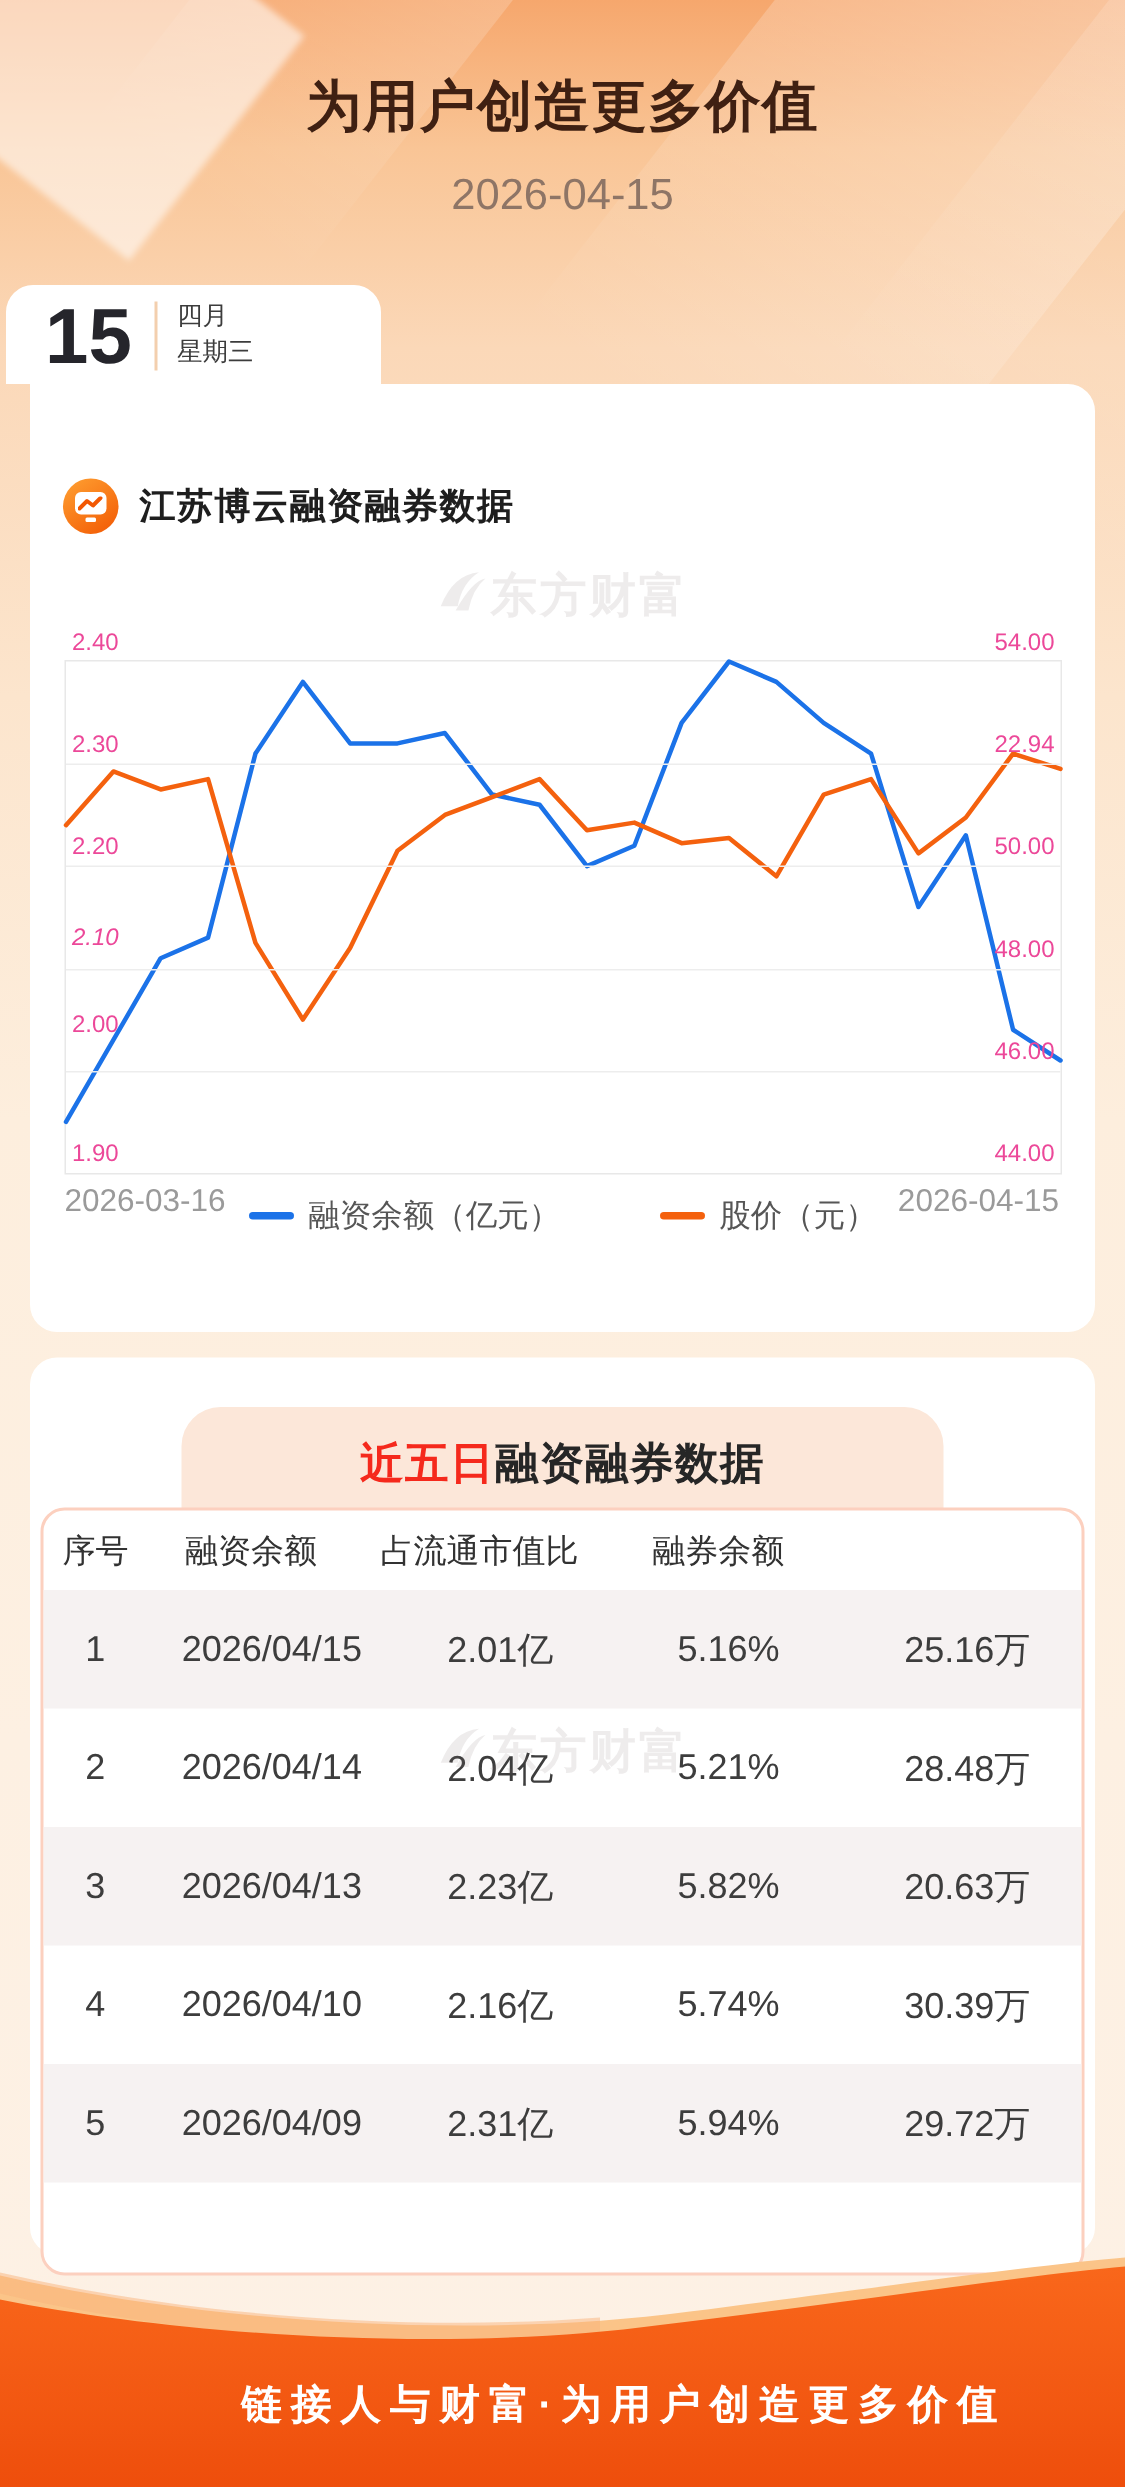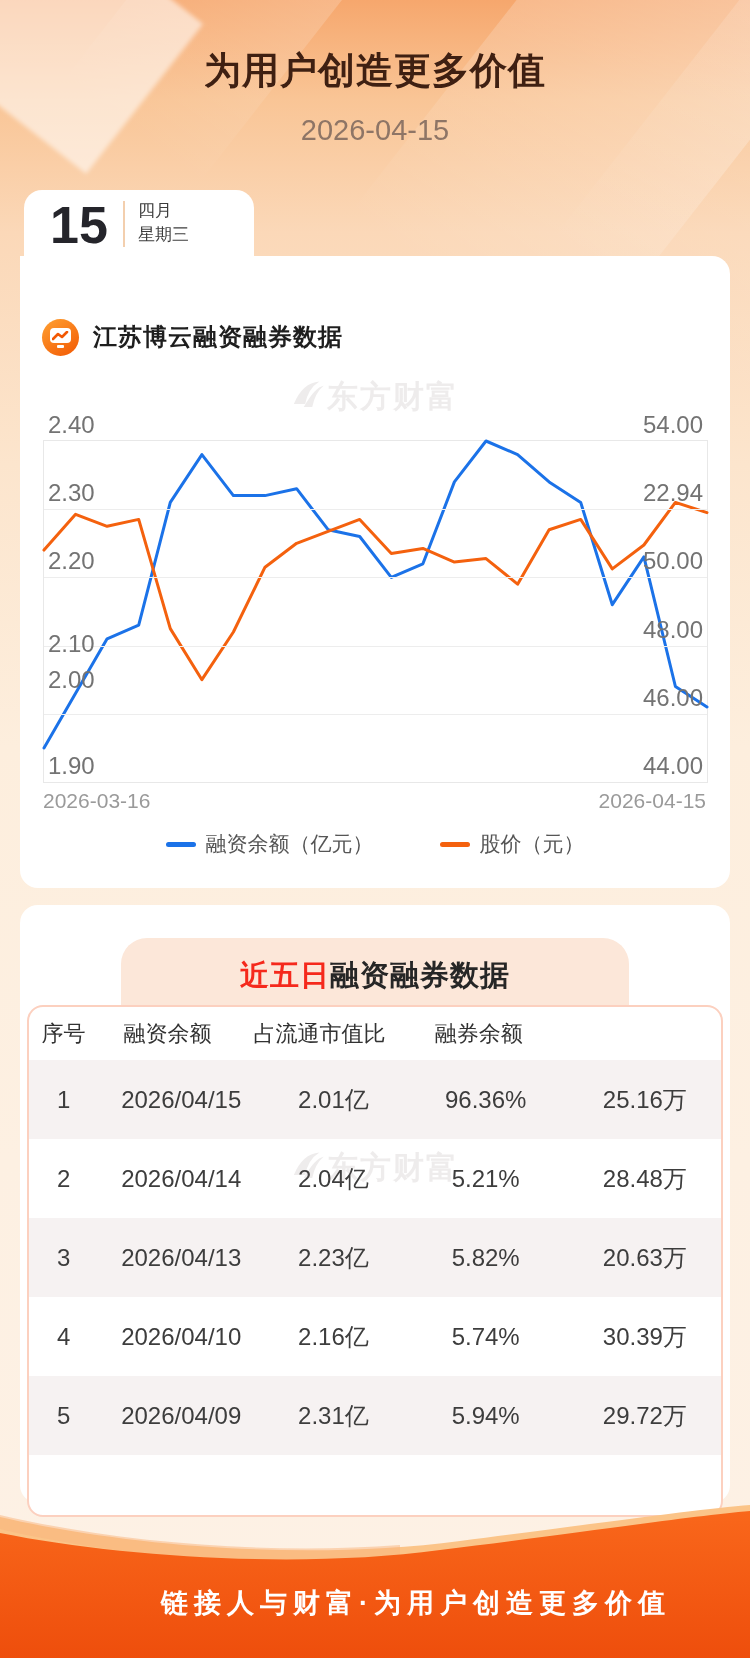--- a/index.html
+++ b/index.html
@@ -16,22 +16,22 @@
   .ray-c{width:240px;height:190px;top:-70px;left:-70px;transform:rotate(38deg);
     background:rgba(255,255,255,.55);filter:blur(2px);}
   .ray-d{width:300px;height:700px;top:-120px;left:600px;transform:rotate(38deg);
     background:linear-gradient(180deg,rgba(255,255,255,.22),rgba(255,255,255,0) 70%);}
 
   .page-title{position:absolute;top:46px;left:0;width:100%;text-align:center;
     font-size:37px;font-weight:bold;color:#3f2012;letter-spacing:1px;}
   .page-date{position:absolute;top:114px;left:0;width:100%;text-align:center;
     font-size:29px;color:#8e7566;}
 
-  .calendar-card{position:absolute;left:24px;top:190px;width:230px;height:66px;
-    background:#ffffff;border-radius:18px 18px 0 0;}
+  .calendar-card{position:absolute;left:4px;top:190px;width:230px;height:66px;
+    background:#ffffff;border-radius:18px 18px 0 0;padding-left:20px;}
   .cal-day{position:absolute;left:26px;top:0;height:66px;line-height:70px;
     font-size:52px;font-weight:bold;color:#25252b;}
   .cal-div{position:absolute;left:99px;top:11px;width:2px;height:46px;background:#f3cfae;}
   .cal-labels{position:absolute;left:114px;top:9px;font-size:17px;color:#3c3c3c;line-height:24px;}
 
   .main-card{position:absolute;left:20px;top:256px;width:710px;height:632px;
     background:#ffffff;border-radius:0 18px 18px 18px;}
   .section-head{position:absolute;left:22px;top:62px;height:38px;display:flex;align-items:center;}
   .sec-icon{width:37px;height:37px;border-radius:50%;
     background:linear-gradient(145deg,#ffa132,#f25803);position:relative;flex:0 0 auto;}
@@ -41,30 +41,30 @@
   .sec-title{margin-left:14px;font-size:24px;font-weight:bold;color:#1e1e1e;letter-spacing:1px;}
 
   .watermark{position:absolute;display:flex;align-items:center;gap:2px;
     color:rgba(120,110,105,.13);font-size:31px;font-weight:bold;letter-spacing:2px;}
   .wm-chart{top:120px;left:50%;transform:translateX(-50%);}
   .wm-table{top:242px;left:50%;transform:translateX(-50%);}
 
   .plot{position:absolute;left:23px;top:184px;width:663px;height:341px;
     border:1px solid #e8e8e8;box-sizing:content-box;}
   .gridline{position:absolute;left:0;width:100%;height:1px;background:#ededed;}
-  .tick{position:absolute;font-size:24px;color:#737373;line-height:1;}
+  .tick{position:absolute;font-size:16px;color:#ec4899;line-height:1;}
   .tick-l{left:4px;}
   .tick-r{right:4px;}
   .plot svg{position:absolute;left:0;top:0;overflow:visible;}
 
   .x-label{position:absolute;top:533px;font-size:21px;color:#9a9a9a;}
   .x-label-left{left:23px;}
   .x-label-right{right:24px;}
 
-  .legend{position:absolute;top:574px;left:0;width:100%;display:flex;justify-content:center;align-items:center;}
+  .legend{position:absolute;top:540px;left:0;width:100%;display:flex;justify-content:center;align-items:center;}
   .legend-dash{width:30px;height:5px;border-radius:3px;flex:0 0 auto;}
   .legend-label{font-size:21px;color:#565656;margin-left:10px;}
   .legend-item{display:flex;align-items:center;}
   .legend-item + .legend-item{margin-left:66px;}
 
   .second-card{position:absolute;left:20px;top:905px;width:710px;height:598px;
     background:#ffffff;border-radius:18px;}
   .banner{position:absolute;left:101px;top:33px;width:508px;height:80px;
     background:#fce7d9;border-radius:26px 26px 0 0;}
   .banner-title{position:absolute;top:18px;left:0;width:100%;text-align:center;
@@ -133,21 +133,21 @@
       </svg>
   <div class="tick tick-l" style="bottom: 345px;">2.40</div>
       <div class="tick tick-r" style="bottom: 345px;">54.00</div>
       <div class="gridline" style="top: 68.2px;"></div>
       <div class="tick tick-l" style="bottom: 276.8px;">2.30</div>
       <div class="tick tick-r" style="bottom: 276.8px;">22.94</div>
       <div class="gridline" style="top: 136.4px;"></div>
       <div class="tick tick-l" style="bottom: 208.6px;">2.20</div>
       <div class="tick tick-r" style="bottom: 208.6px;">50.00</div>
       <div class="gridline" style="top: 204.6px;"></div>
-      <div class="tick tick-l" style="bottom: 126px;">2.10</div>
+      <div class="tick tick-l" style="bottom: 148px; font-style: italic;">2.10</div>
       <div class="tick tick-r" style="bottom: 140.4px;">48.00</div>
       <div class="gridline" style="top: 272.8px;"></div>
       <div class="tick tick-l" style="bottom: 90px; text-align: center;">2.00</div>
       <div class="tick tick-r" style="bottom: 72.2px;">46.00</div>
       <div class="tick tick-l" style="bottom: 4px;">1.90</div>
       <div class="tick tick-r" style="bottom: 4px;">44.00</div>
     </div>
 
   <div class="x-label x-label-left">2026-03-16</div>
   <div class="x-label x-label-right">2026-04-15</div>
@@ -176,21 +176,21 @@
         <div class="cell c0">序号</div>
         <div class="cell c2">融资余额</div>
         <div class="cell c3">占流通市值比</div>
         <div class="cell c4">融券余额</div>
       </div>
     <div id="table-body">
         <div class="t-row alt">
           <div class="cell c0">1</div>
           <div class="cell c1">2026/04/15</div>
           <div class="cell c2">2.01亿</div>
-          <div class="cell c3">96.36%</div>
+          <div class="cell c3">5.16%</div>
           <div class="cell c4">25.16万</div>
         </div>
         <div class="t-row">
           <div class="cell c0">2</div>
           <div class="cell c1">2026/04/14</div>
           <div class="cell c2">2.04亿</div>
           <div class="cell c3">5.21%</div>
           <div class="cell c4">28.48万</div>
         </div>
         <div class="t-row alt">

